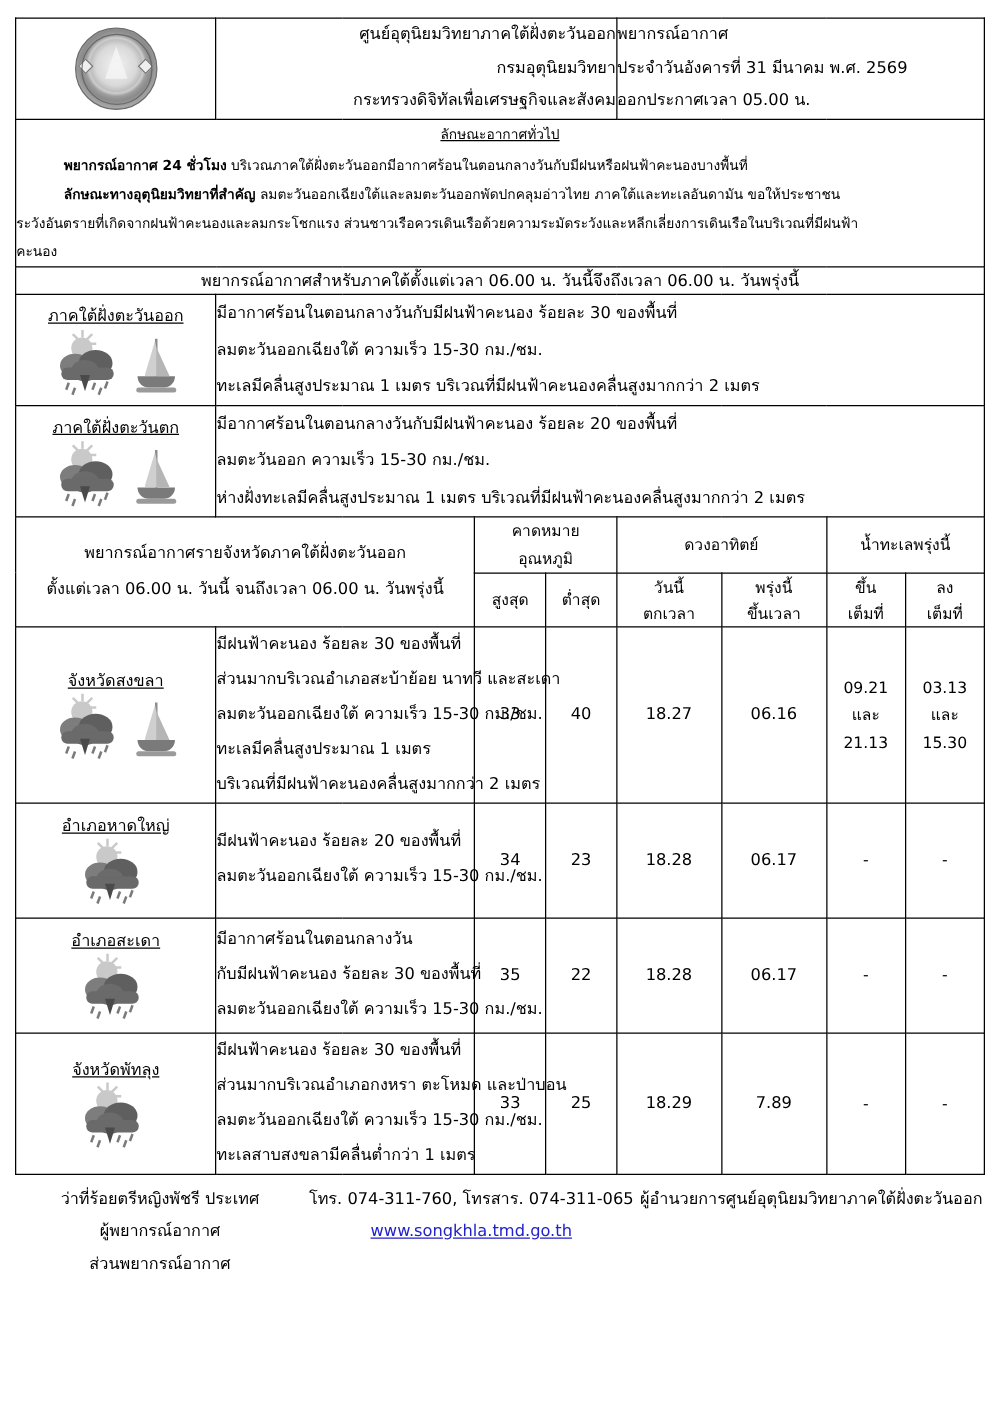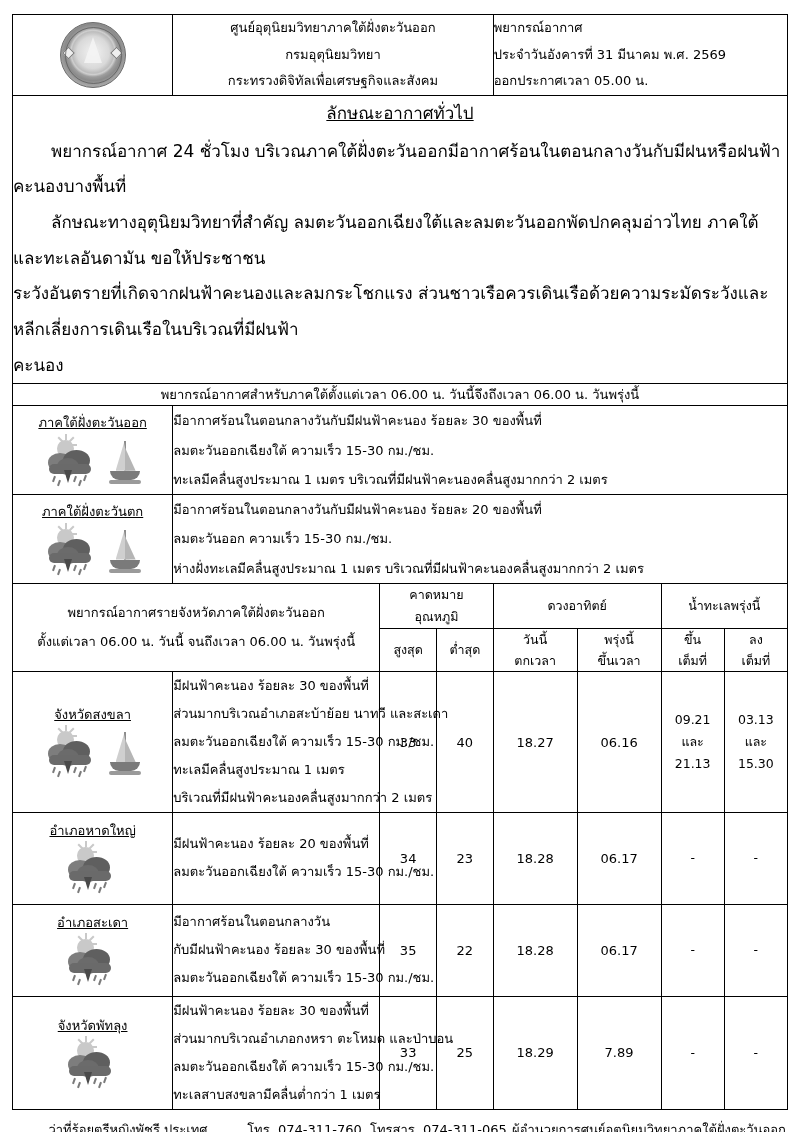--- a/index.html
+++ b/index.html
@@ -29,30 +29,30 @@
     border-left:9px solid transparent;border-right:9px solid transparent;
     border-bottom:26px solid rgba(245,245,245,.85);
   }
   .seal:after{
     content:"";position:absolute;left:7%;top:7%;width:86%;height:86%;
     border-radius:50%;border:1px solid rgba(90,90,90,.75);
   }
   .seal-dot{position:absolute;top:47%;width:7px;height:7px;background:#efefef;
     transform:translateY(-50%) rotate(45deg);border:1px solid #777;}
   .seal-dot.l{left:5%;} .seal-dot.r{right:5%;}
-  .hdr-mid{text-align:center;padding:7px 8px;}
+  .hdr-mid{text-align:right;padding:7px 8px;}
   .hdr-right{width:250px;text-align:left;padding:7px 8px;}
   .hdr-mid div,.hdr-right div{line-height:2.05;font-size:13px;}
 
   
-  .gen{padding:8px 14px 10px 14px;line-height:2.1;font-size:17px;}
+  .gen{padding:8px 14px 10px 14px;line-height:2.1;font-size:11px;}
   .gen .ttl{text-align:center;text-decoration:underline;margin-bottom:2px;}
   .gen p{margin:0;}
   .gen .ind{text-indent:38px;}
-  .gen b{font-weight:normal;}
+  .gen b{font-weight:bold;}
 
   .band{text-align:center;padding:5px 4px;font-size:13px;}
 
   
   .reg-label{width:147px;text-align:center;vertical-align:top;padding:6px 2px 8px 2px;}
   .reg-label .nm{text-decoration:underline;font-size:13px;display:block;margin-bottom:2px;}
   .reg-body{padding:7px 10px;line-height:2.25;font-size:13px;vertical-align:middle;}
   .reg-body div{white-space:nowrap;}
 
   

